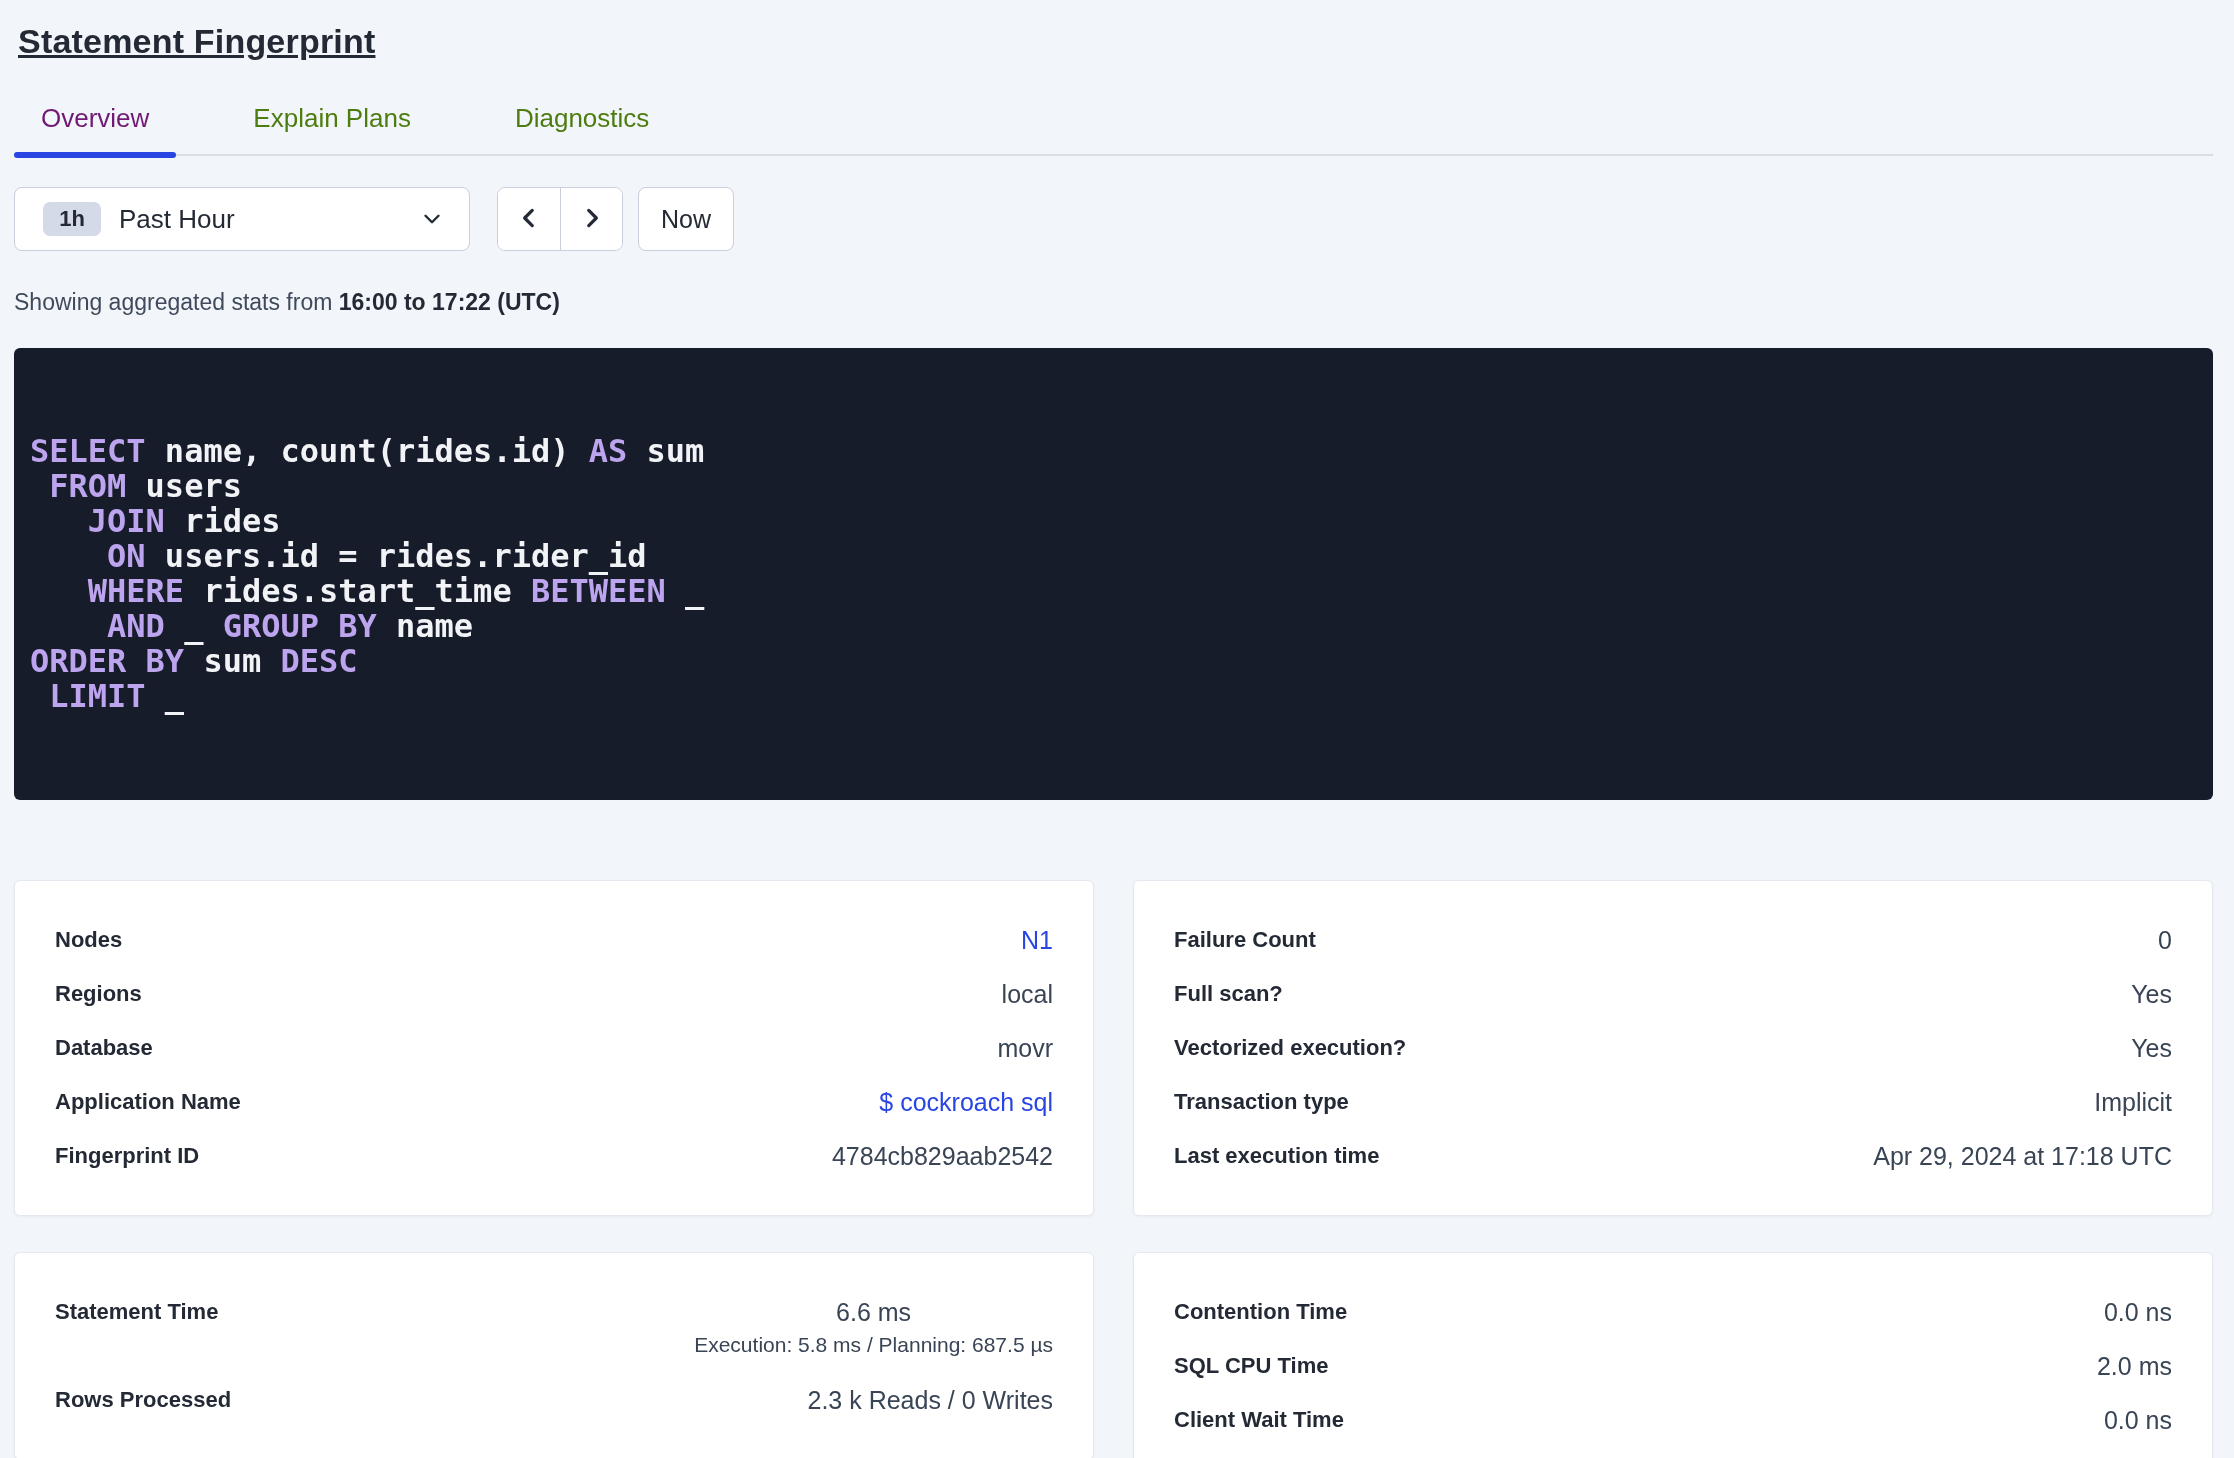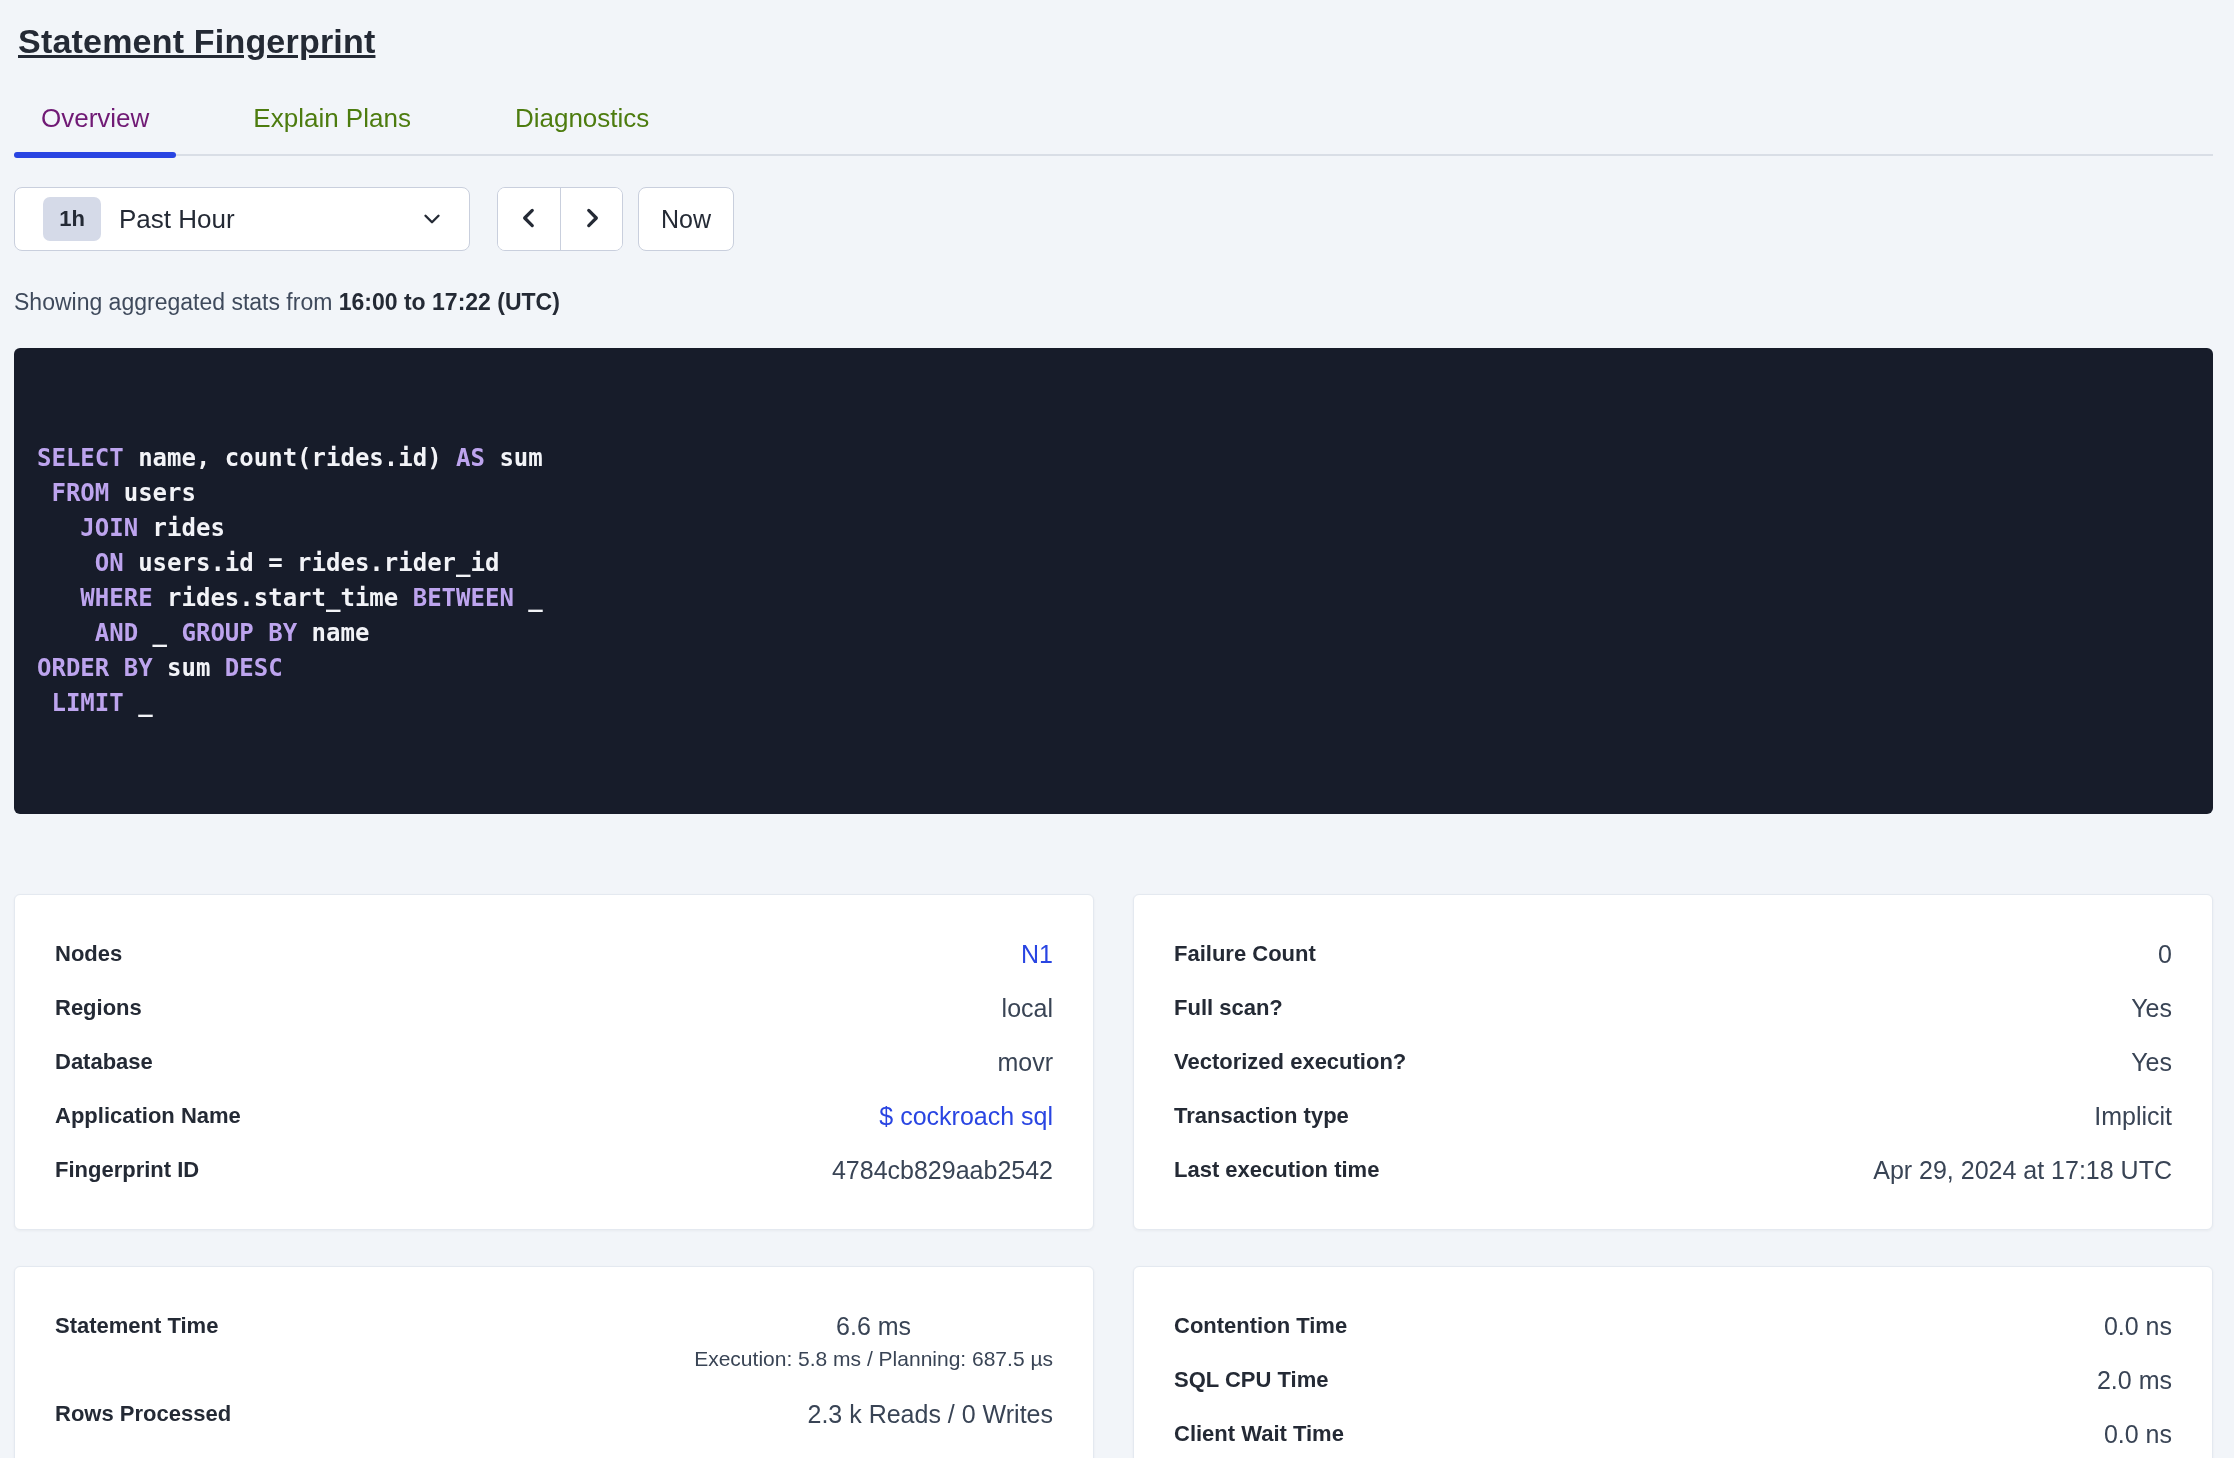--- a/index.html
+++ b/index.html
@@ -13,35 +13,35 @@
   .page-title{font-size:34px;font-weight:700;color:#242a35;margin:22px 0 42px 4px;letter-spacing:.2px;text-decoration:underline;}
   
   .tabbar{display:flex;border-bottom:2px solid #d9dee6;}
   .tab{position:relative;padding:0 27px 20px;margin-right:50px;font-size:26px;color:#4d7c0f;cursor:pointer;}
   .tab.active{color:#701a75;}
   .tab.active::after{content:"";position:absolute;left:0;right:0;bottom:-4px;height:6px;background:#2945e2;border-radius:3px;}
   
   .controls{display:flex;align-items:center;margin-top:31px;}
   .time-select{width:456px;height:64px;box-sizing:border-box;background:#fff;border:1px solid #c9cfdd;border-radius:8px;
     display:flex;align-items:center;padding:0 24px 0 28px;cursor:pointer;}
-  .time-badge{min-width:58px;height:44px;background:#d5dae8;border-radius:7px;display:flex;align-items:center;justify-content:center;
+  .time-badge{min-width:58px;height:34px;background:#d5dae8;border-radius:7px;display:flex;align-items:center;justify-content:center;
     font-size:22px;font-weight:700;color:#242a35;box-sizing:border-box;}
   .time-label{margin-left:18px;font-size:26px;color:#242a35;flex:1;}
   .caret{display:flex;align-items:center;}
   .arrow-group{display:flex;height:64px;box-sizing:border-box;background:#fff;border:1px solid #c9cfdd;border-radius:8px;margin-left:27px;overflow:hidden;}
   .arrow-btn{width:62px;display:flex;align-items:center;justify-content:center;cursor:pointer;background:#fff;border:none;padding:0;}
   .arrow-btn + .arrow-btn{border-left:1px solid #c9cfdd;}
   .now-btn{margin-left:15px;height:64px;min-width:93px;box-sizing:border-box;background:#fff;border:1px solid #c9cfdd;border-radius:8px;
     font-family:"Liberation Sans",sans-serif;font-size:25px;font-weight:400;color:#242a35;padding:0 22px;cursor:pointer;}
   
   .stats-line{margin-top:38px;font-size:23px;color:#3f4a5c;}
   .stats-line b{color:#242a35;font-weight:700;}
   
-  .sql-box{margin-top:32px;background:#171c2a;border-radius:6px;padding:23px;
-    font-family:"DejaVu Sans Mono",monospace;font-size:24px;font-weight:700;line-height:35px;color:#f2f3f7;white-space:pre;}
+  .sql-box{margin-top:32px;background:#171c2a;border-radius:6px;padding:16px;
+    font-family:"DejaVu Sans Mono",monospace;font-size:32px;font-weight:700;line-height:35px;color:#f2f3f7;white-space:pre;}
   .sql-box .kw{color:#bda4ee;}
   
   .cards{display:grid;grid-template-columns:1fr 1fr;column-gap:39px;row-gap:36px;margin-top:80px;align-items:start;}
   .card{background:#fff;border:1px solid #e4e9f0;border-radius:6px;box-shadow:0 1px 3px rgba(36,42,53,.05);padding:32px 40px;}
   .krow{display:flex;justify-content:space-between;align-items:center;min-height:54px;}
   .krow.tall{min-height:88px;align-items:flex-start;gap:35px;}
   .krow.tall .klabel{line-height:54px;}
   .krow.tall .kval{line-height:54px;}
   .klabel{font-size:22px;font-weight:700;color:#242a35;}
   .kval-wrap{text-align:center;}

